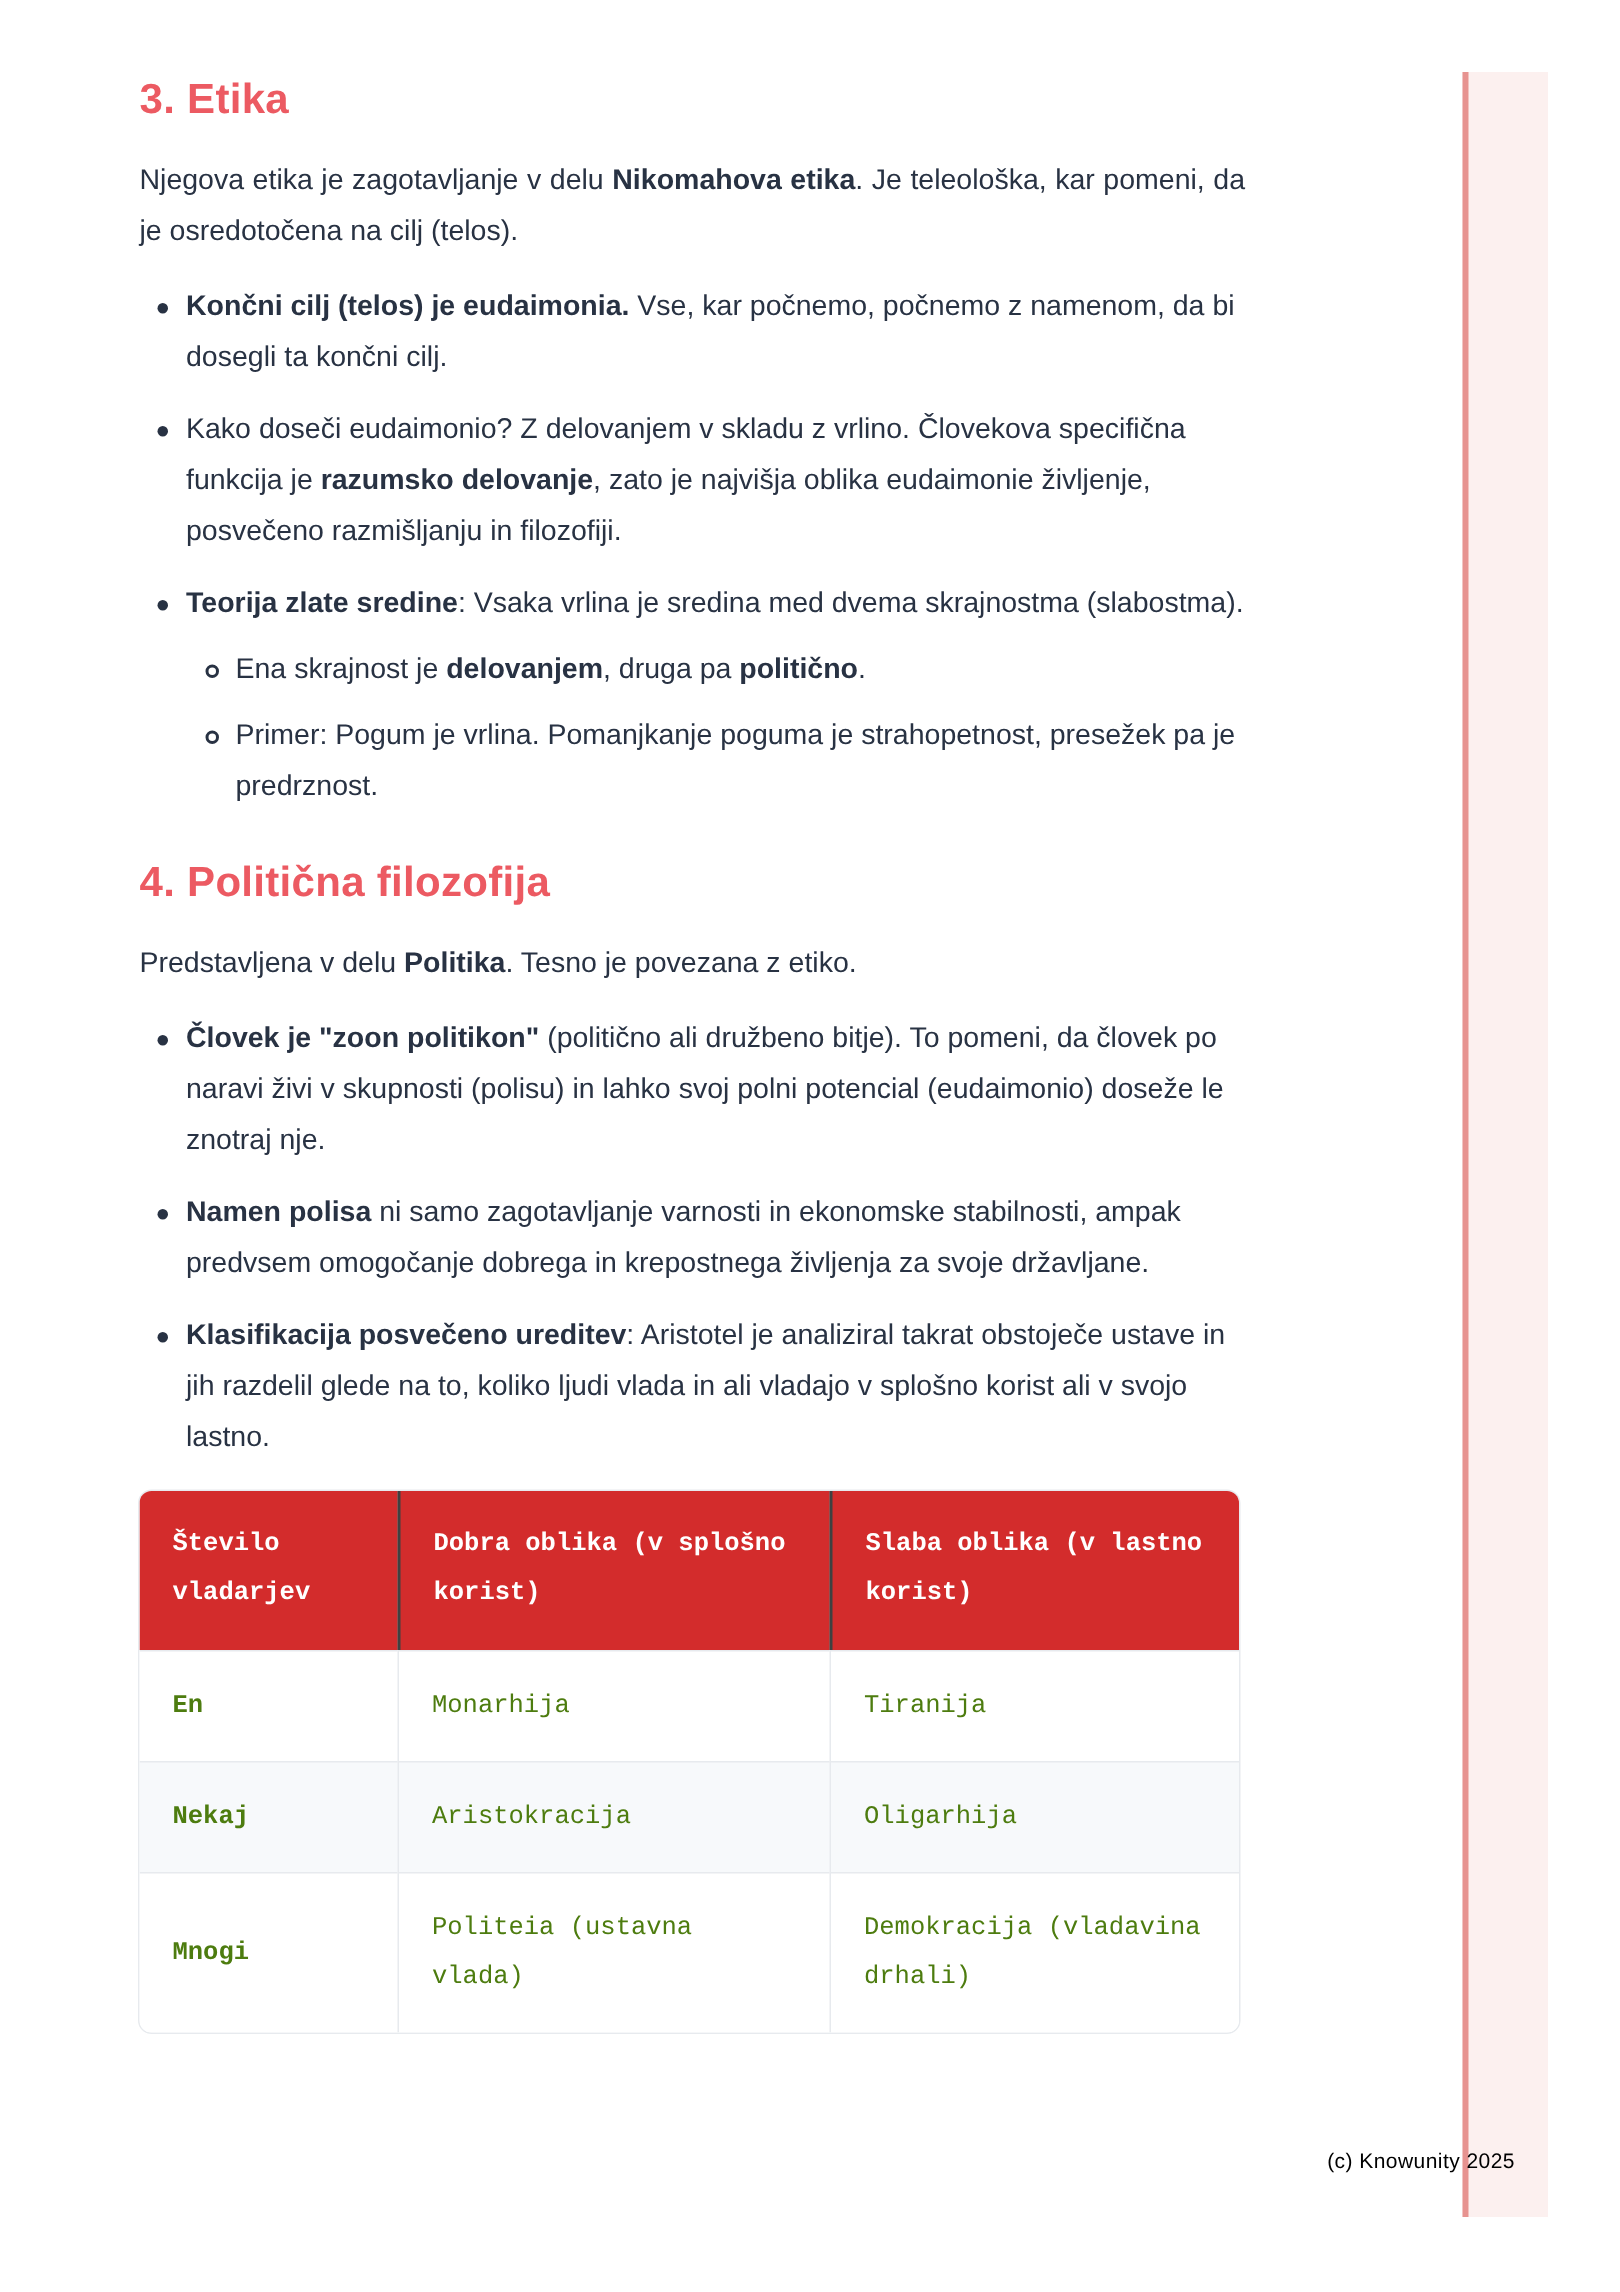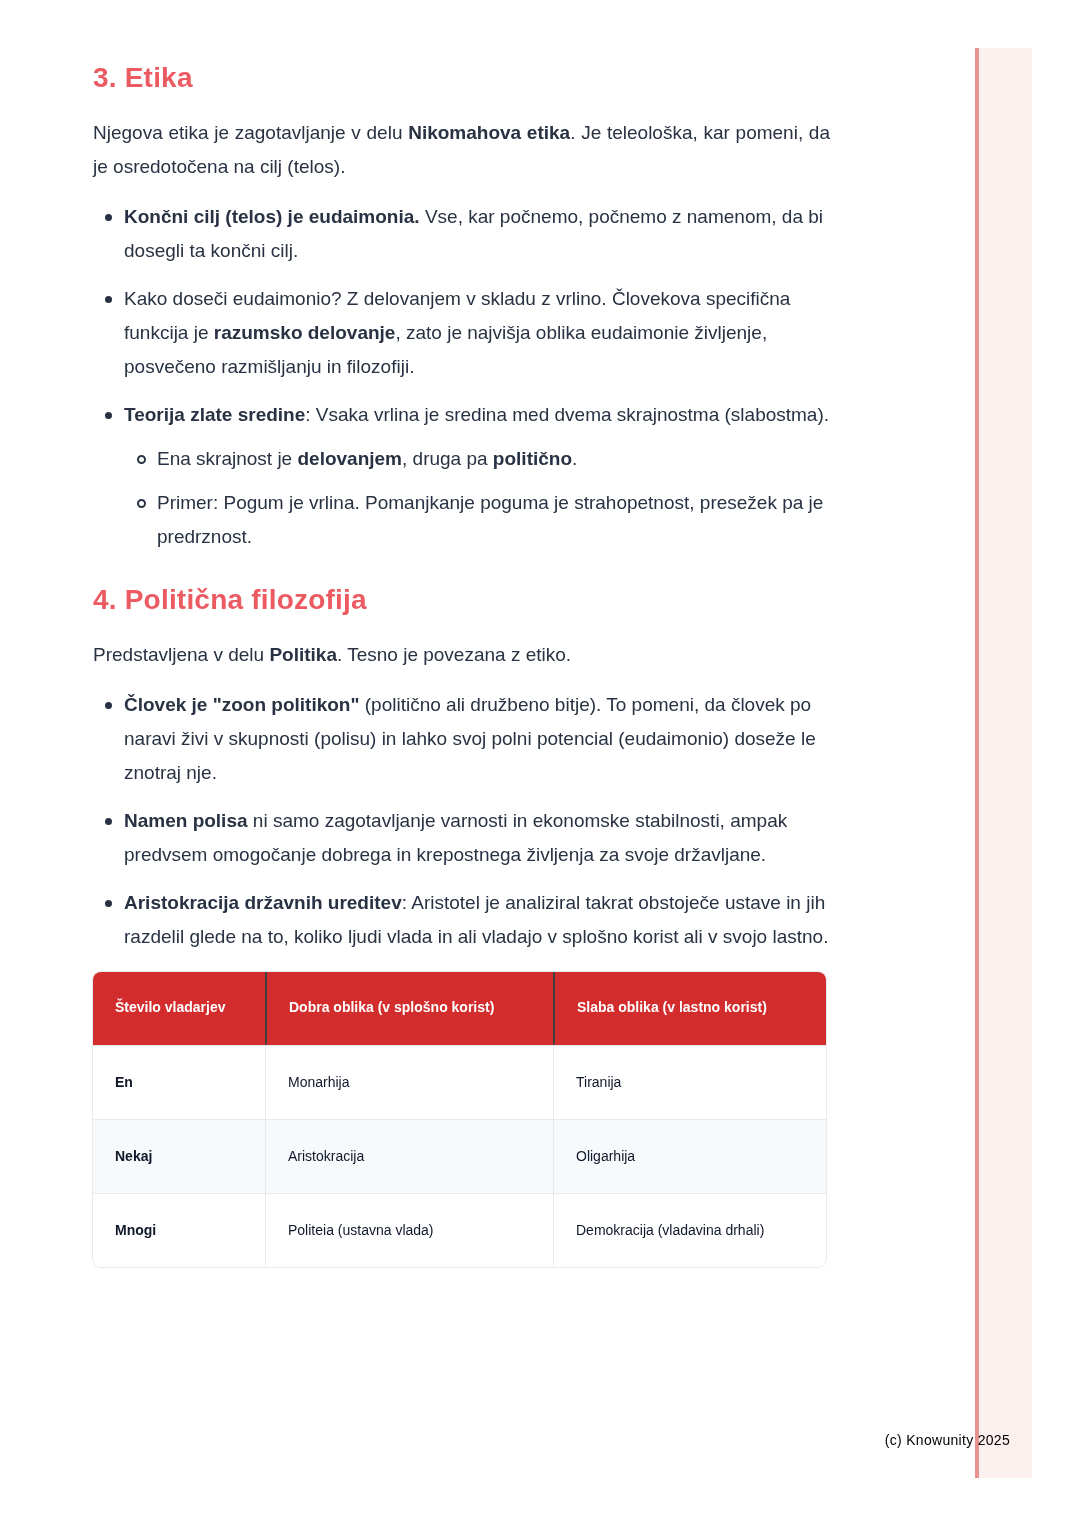--- a/index.html
+++ b/index.html
@@ -17,21 +17,21 @@
     position: absolute;
     left: 975px; top: 48px;
     width: 53px; height: 1430px;
     background: #fcf0ef;
     border-left: 4px solid #e79390;
     z-index: 0;
   }
 
   .content {
     position: absolute;
-    left: 93px; top: 60px;
+    left: 93px; top: 48px;
     width: 737px;
     z-index: 1;
   }
 
   h2.section-title {
     margin: 0;
     font-size: 28px;
     line-height: 36px;
     font-weight: 700;
     color: #ec5a62;
@@ -77,39 +77,40 @@
   strong, .b { font-weight: 700; }
 
   table.gov-table {
     margin-top: 18px;
     width: 733px;
     border-collapse: separate;
     border-spacing: 0;
     border-radius: 8px;
     overflow: hidden;
     box-shadow: 0 0 0 1px #e7eaee;
-    font-size: 14px;
+    font-size: 17px;
+    font-family: Liberation Mono, monospace;
   }
   table.gov-table th {
     background: #d32c2c;
     color: #ffffff;
     font-weight: 700;
     text-align: left;
     vertical-align: top;
     padding: 19px 22px 21px 22px;
     line-height: 33px;
   }
   table.gov-table th + th { border-left: 2px solid #404040; }
   table.gov-table td {
     padding: 20px 22px;
     line-height: 33px;
     vertical-align: middle;
     border-top: 1px solid #e7eaee;
     background: #ffffff;
-    color: #0f172a;
+    color: #4d7c0f;
   }
   table.gov-table td + td { border-left: 1px solid #e7eaee; }
   table.gov-table tr.alt td { background: #f7f9fb; }
   table.gov-table td.first-col { font-weight: 700; }
   table.gov-table col.c1 { width: 172px; }
   table.gov-table col.c2 { width: 288px; }
   table.gov-table col.c3 { width: 273px; }
 
   .page-footer {
     position: absolute;
@@ -162,21 +163,21 @@
         <div class="bullet level1">
           <span class="marker"></span>
           <div class="btxt"><strong>Človek je "zoon politikon"</strong><span> (politično ali družbeno bitje). To pomeni, da človek po naravi živi v skupnosti (polisu) in lahko svoj polni potencial (eudaimonio) doseže le znotraj nje.</span></div>
         </div>
         <div class="bullet level1">
           <span class="marker"></span>
           <div class="btxt"><strong>Namen polisa</strong><span> ni samo zagotavljanje varnosti in ekonomske stabilnosti, ampak predvsem omogočanje dobrega in krepostnega življenja za svoje državljane.</span></div>
         </div>
         <div class="bullet level1">
           <span class="marker"></span>
-          <div class="btxt"><strong>Aristokracija državnih ureditev</strong><span>: Aristotel je analiziral takrat obstoječe ustave in jih razdelil glede na to, koliko ljudi vlada in ali vladajo v splošno korist ali v svojo lastno.</span></div>
+          <div class="btxt"><strong>Klasifikacija posvečeno ureditev</strong><span>: Aristotel je analiziral takrat obstoječe ustave in jih razdelil glede na to, koliko ljudi vlada in ali vladajo v splošno korist ali v svojo lastno.</span></div>
         </div>
       </div>
   </section>
 
   <table class="gov-table">
     <colgroup>
       <col class="c1">
         <col class="c2">
         <col class="c3">
     </colgroup>

